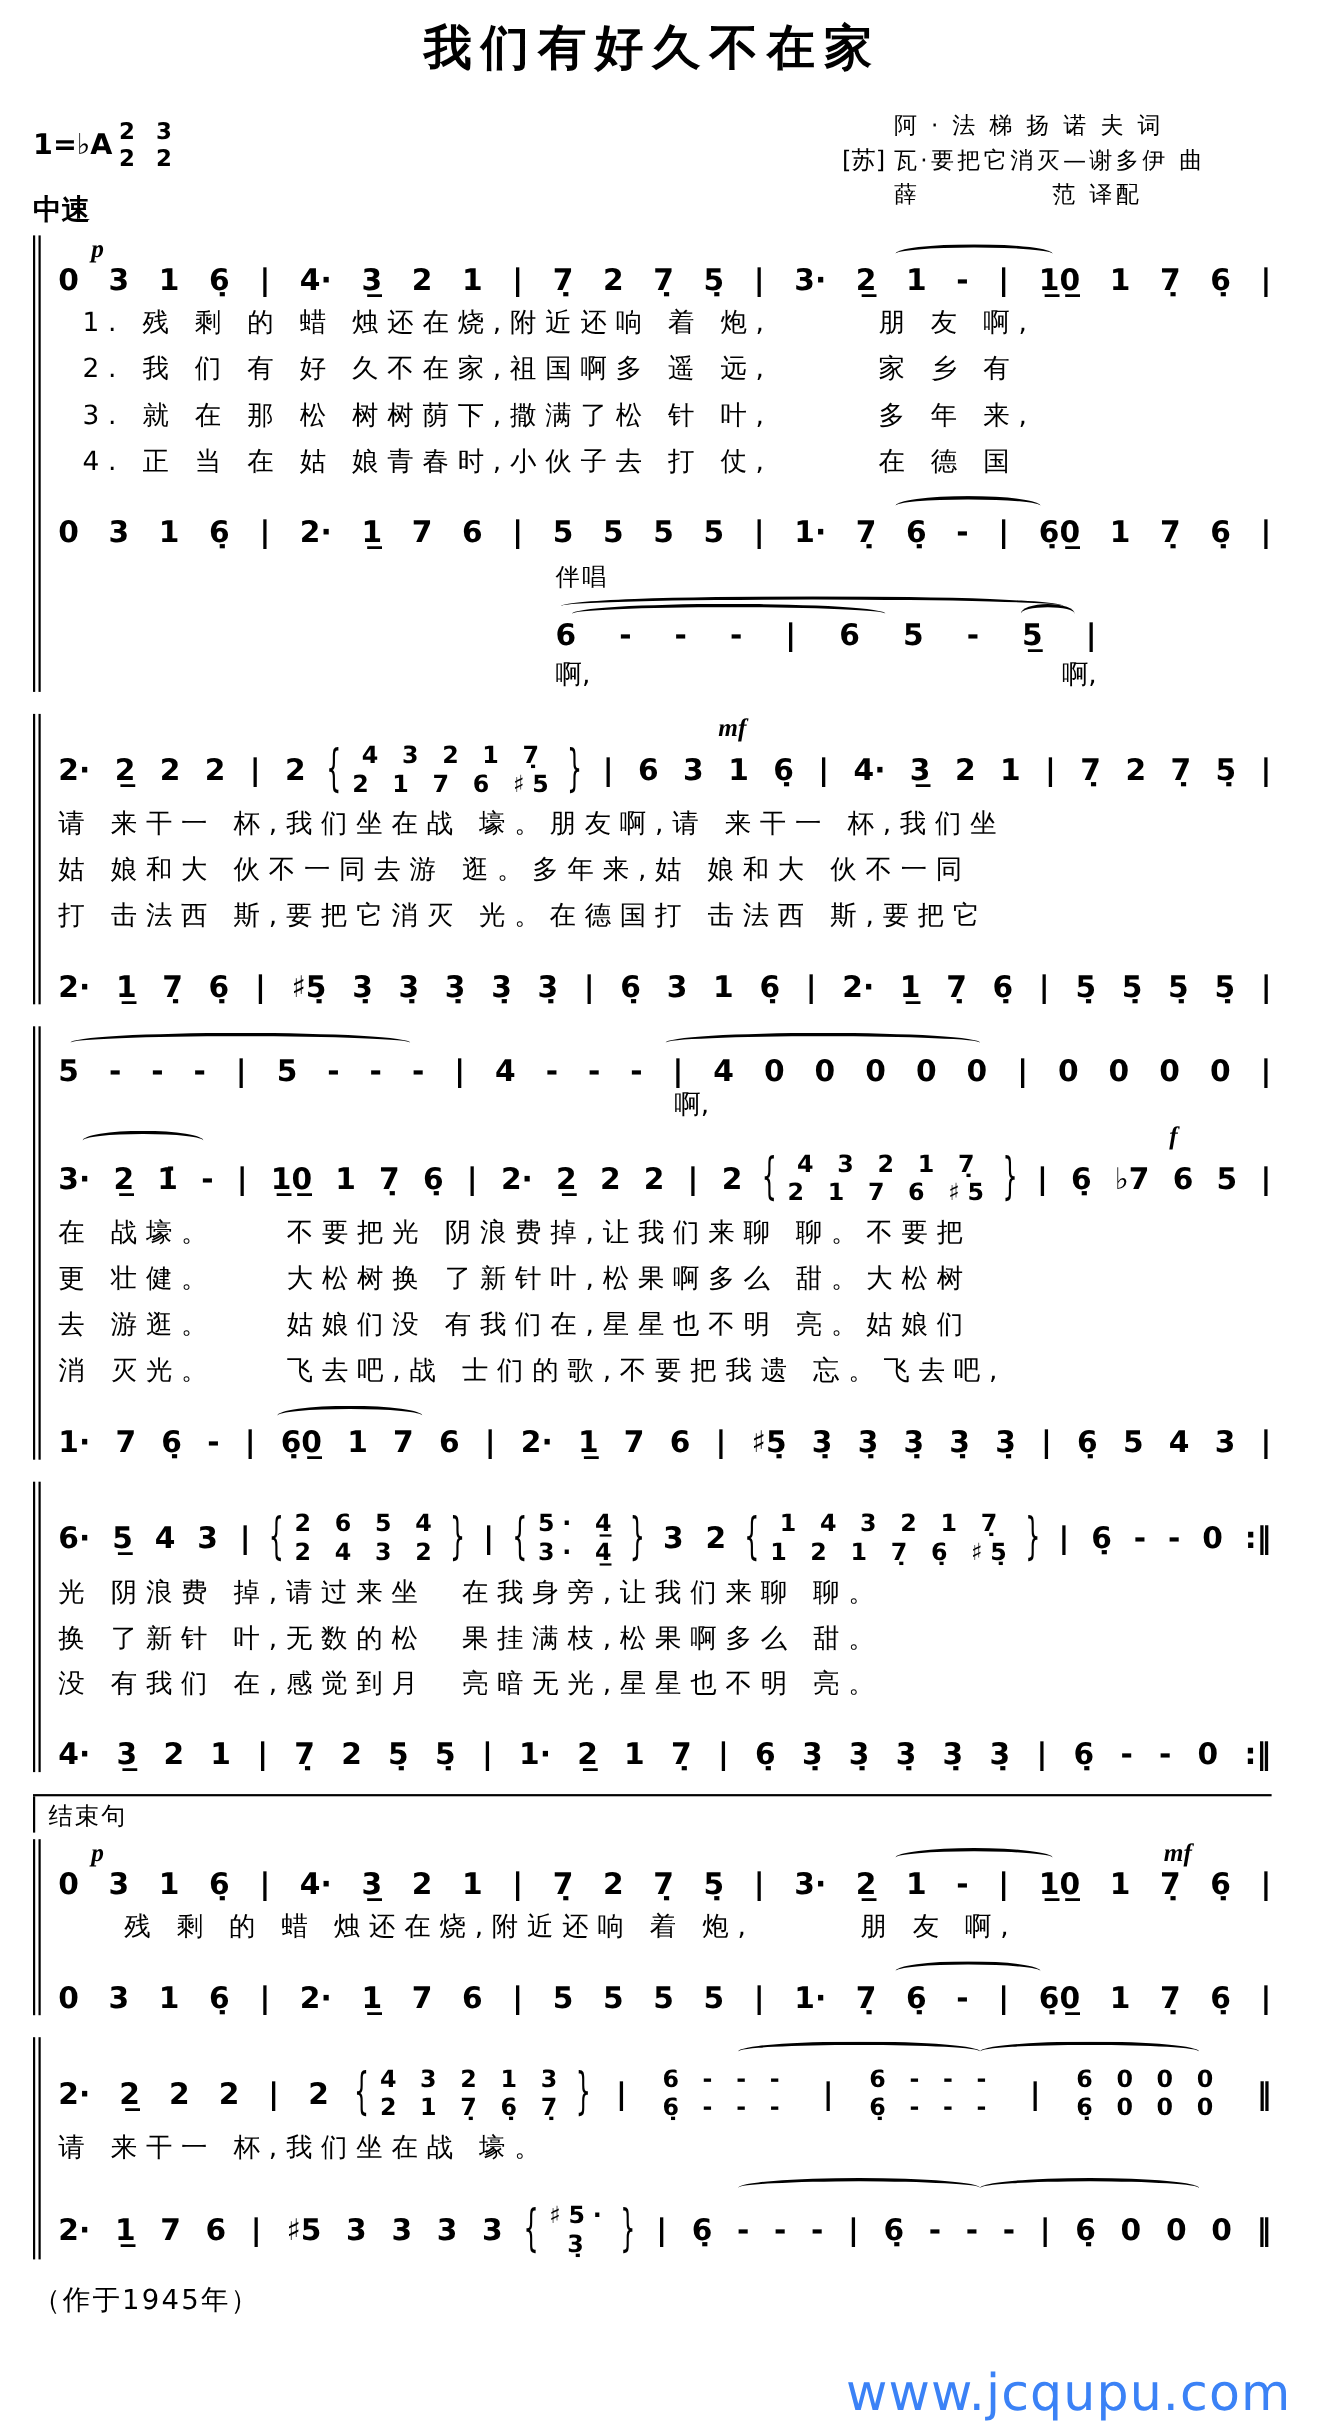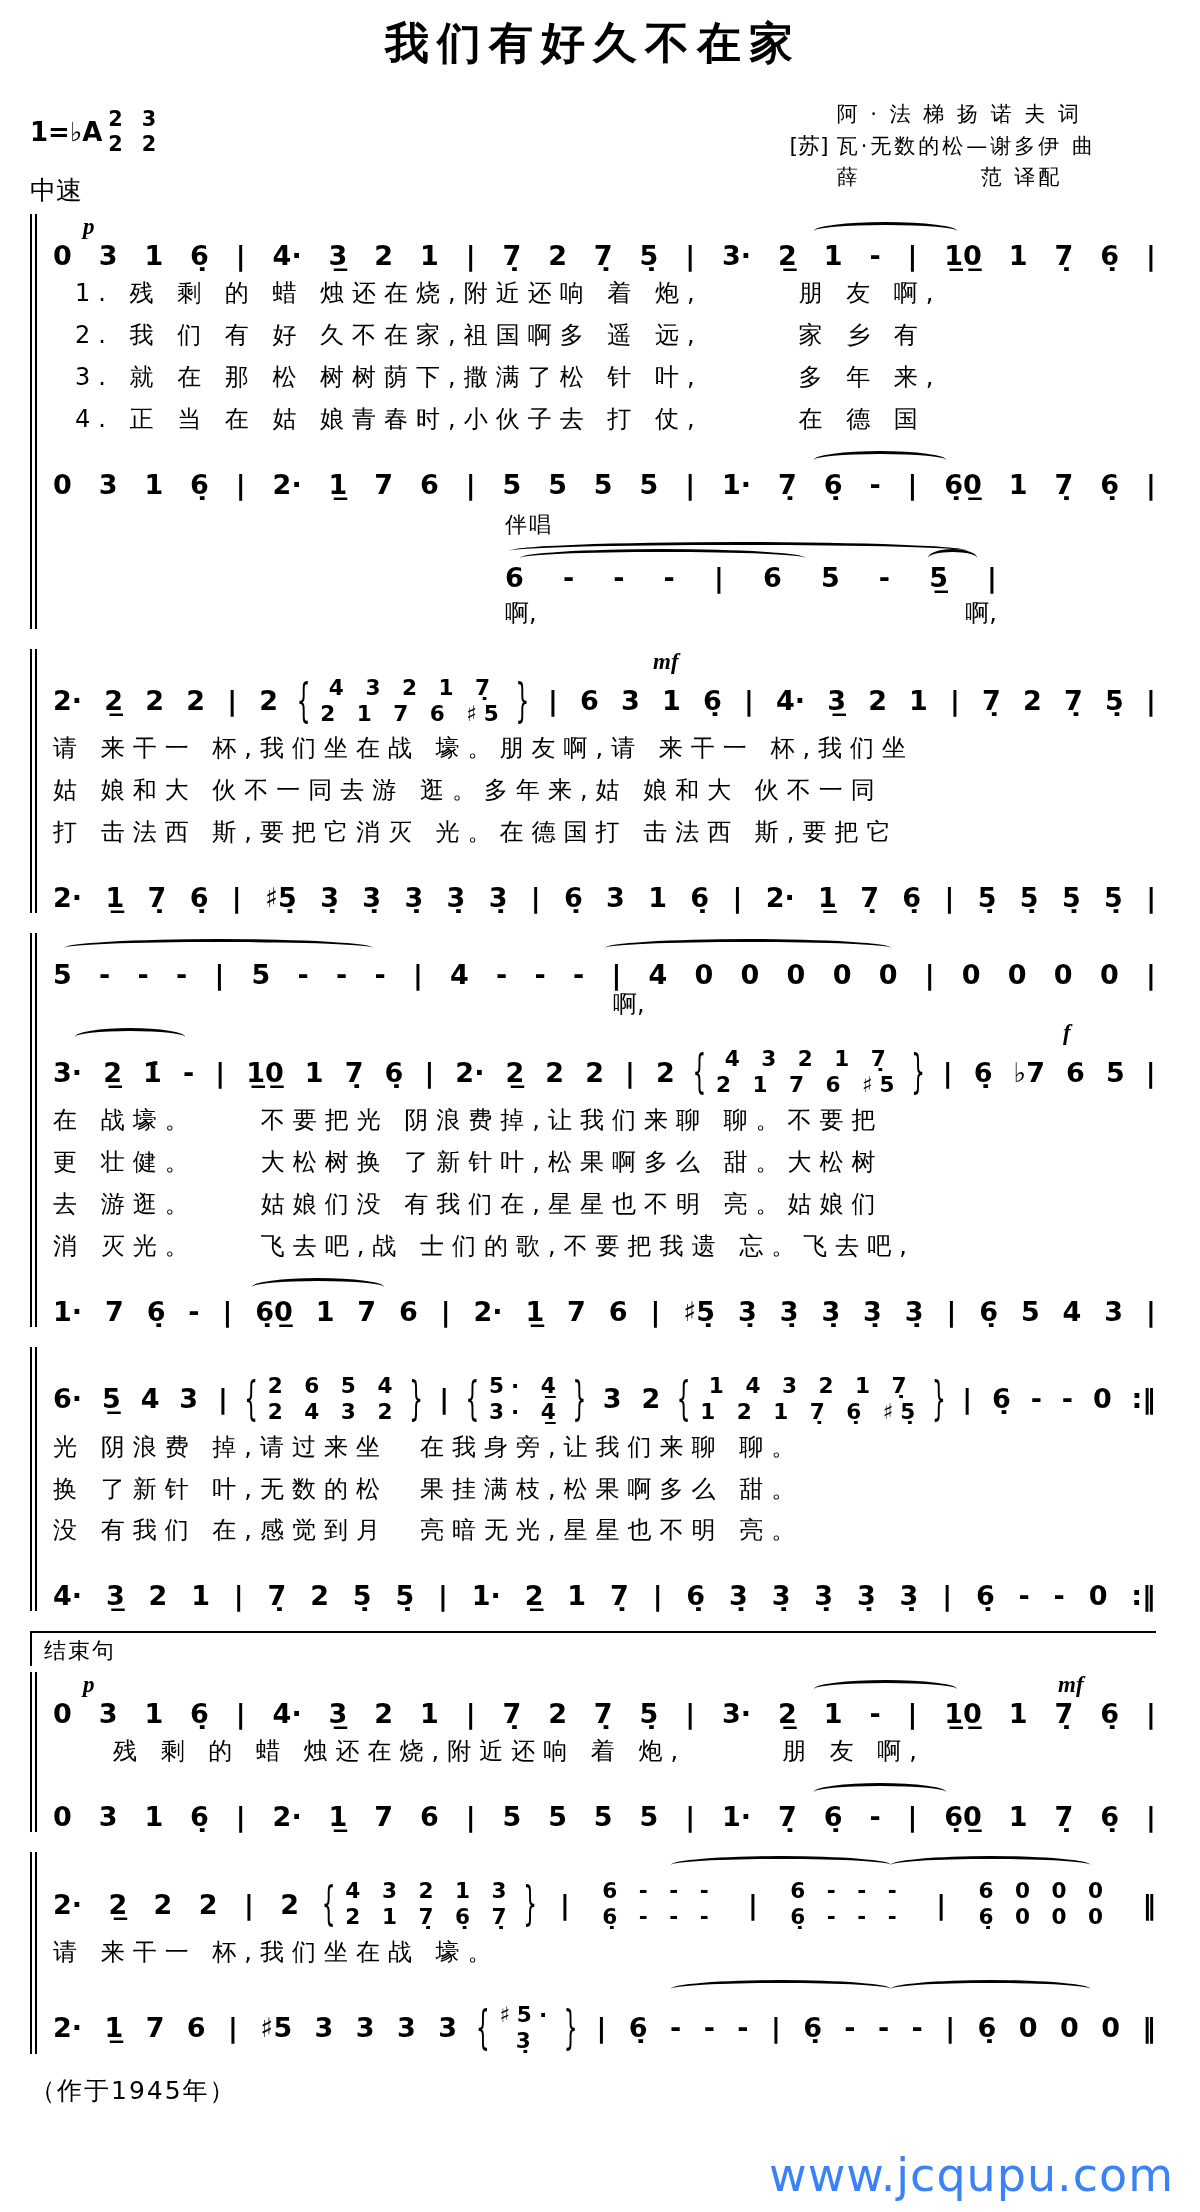--- a/index.html
+++ b/index.html
@@ -4,21 +4,21 @@
 <style>
   html,body{margin:0;padding:0;background:#fff;color:#000;}
   body{width:1200px;font-family:"DejaVu Sans",sans-serif;}
   .page{position:relative;width:1200px;height:2212px;box-sizing:border-box;
         padding:6px 44px 0 30px;overflow:hidden;background:#fff;}
   .title{text-align:center;font-size:44px;font-weight:bold;letter-spacing:8px;margin:8px 0 22px;}
   .meta{display:flex;justify-content:space-between;align-items:flex-start;margin-bottom:6px;}
   .keyblock{padding-top:12px;}
   .music{font-weight:bold;}
   .music.inline{display:inline-flex;align-items:center;font-size:26px;}
-  .tempo{font-size:26px;font-weight:normal;margin-top:16px;}
+  .tempo{font-size:26px;font-weight:bold;margin-top:16px;}
   .credits{display:flex;align-items:center;font-size:21px;padding-right:60px;padding-top:4px;}
   .credit-origin{margin-right:8px;font-size:22px;}
   .credit-lines{display:flex;flex-direction:column;line-height:1.5;letter-spacing:3px;}
   .sys{border-left:7px double #000;padding-left:16px;margin:6px 0 20px;position:relative;}
   .mline{position:relative;padding-top:26px;margin-bottom:4px;}
   .music.spread{display:flex;justify-content:space-between;align-items:center;
                 font-size:27px;line-height:1.15;}
   .tok{white-space:pre;}
   .stack{display:inline-flex;flex-direction:column;align-items:center;position:relative;
          font-size:0.8em;line-height:1.2;padding:0 6px;}
@@ -64,21 +64,21 @@
             <span>3</span>
             <span>2</span>
           </span>
         </div>
       <div class="tempo">中速</div>
     </div>
     <div class="credits">
       <div class="credit-origin">[苏]</div>
       <div class="credit-lines">
         <div>阿 · 法 梯 扬 诺 夫 词</div>
-        <div>瓦·无数的松—谢多伊 曲</div>
+        <div>瓦·要把它消灭—谢多伊 曲</div>
         <div>薛　　　　　范 译配</div>
       </div>
     </div>
   </div>
 
   
   <div class="sys">
     <div class="mline">
       <span class="dyn" style="left:30px">p</span>
       <div class="arc" style="left:69%;width:13%;top:8px"></div>

